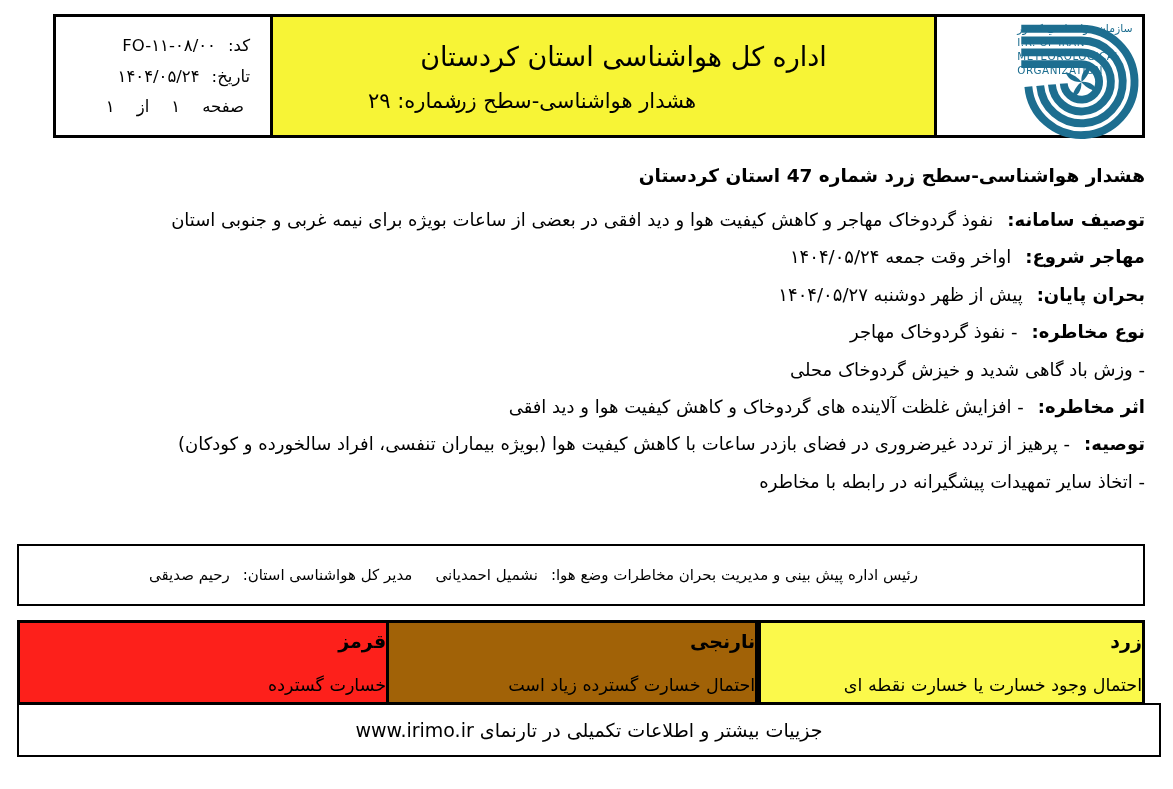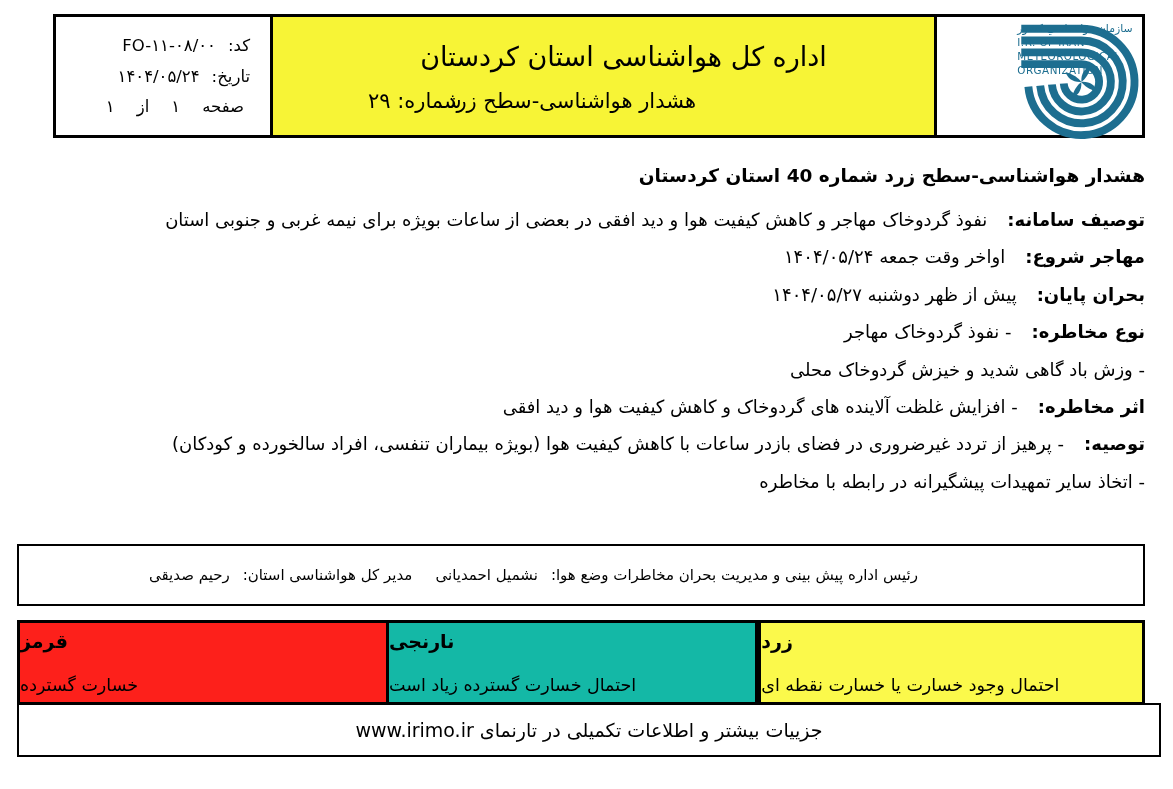--- a/index.html
+++ b/index.html
@@ -35,40 +35,40 @@
   .logo-text { font-size: 10.5px; letter-spacing: 0.5px; }
   .logo-text-fa { font-size: 11px; letter-spacing: 0; }
 
   
   .body-section {
     position: absolute; top: 159px; right: 28px; left: 17px;
     text-align: right; font-size: 18px;
   }
   .bheading { font-weight: bold; font-size: 18.5px; line-height: 34px; margin-bottom: 8px; white-space: nowrap; }
   .bline { line-height: 37.4px; white-space: nowrap; }
-  .blabel { font-weight: bold; margin-left: 20px; }
+  .blabel { font-weight: bold; margin-left: 14px; }
   .blabel:empty { margin: 0; }
 
   
   .signature-box {
     position: absolute; top: 544px; right: 28px; left: 17px; height: 62px;
     border: 2px solid #000; background: #fff;
     display: flex; direction: rtl; align-items: center; justify-content: space-between;
     padding: 0 225px 0 130px; font-size: 15px;
   }
   .sig-item { display: flex; gap: 13px; white-space: nowrap; }
 
   
   .legend-row {
     position: absolute; top: 620px; right: 28px; left: 17px; height: 85px;
     display: flex; direction: rtl;
   }
   .legend-box {
     flex: 1; border: 3px solid #000; margin-left: -3px;
-    display: flex; flex-direction: column; align-items: flex-end; justify-content: center; gap: 23px;
+    display: flex; flex-direction: column; align-items: flex-start; justify-content: center; gap: 23px;
   }
   .legend-box:last-child { margin-left: 0; }
   .legend-box.yellow { flex: 1.04; margin-left: 0; }
   .legend-title { font-weight: bold; font-size: 19px; }
   .legend-desc { font-size: 17.5px; }
 
   
   .footer-box {
     position: absolute; top: 703px; right: 12px; left: 17px; height: 54px;
     border: 2px solid #000; background: #fff;
@@ -126,21 +126,21 @@
       <div class="info-row page-row">
         <span>صفحه</span>
         <span>۱</span>
         <span>از</span>
         <span>۱</span>
       </div>
     </div>
   </div>
 
   <div class="body-section">
-    <div class="bheading">هشدار هواشناسی-سطح زرد شماره 40 استان کردستان</div>
+    <div class="bheading">هشدار هواشناسی-سطح زرد شماره 47 استان کردستان</div>
 
     <div class="bline">
       <span class="blabel">توصیف سامانه:</span><span class="btext">نفوذ گردوخاک مهاجر و کاهش کیفیت هوا و دید افقی در بعضی از ساعات بویژه برای نیمه غربی و جنوبی استان</span>
     </div>
     <div class="bline">
       <span class="blabel">مهاجر شروع:</span><span class="btext">اواخر وقت جمعه ۱۴۰۴/۰۵/۲۴</span>
     </div>
     <div class="bline">
       <span class="blabel">بحران پایان:</span><span class="btext">پیش از ظهر دوشنبه ۱۴۰۴/۰۵/۲۷</span>
     </div>
@@ -170,21 +170,21 @@
       <span>مدیر کل هواشناسی استان:</span>
       <span>رحیم صدیقی</span>
     </div>
   </div>
 
   <div class="legend-row">
     <div class="legend-box yellow" style="background: rgb(251, 249, 75);">
       <div class="legend-title">زرد</div>
       <div class="legend-desc">احتمال وجود خسارت یا خسارت نقطه ای</div>
     </div>
-    <div class="legend-box" style="background: #14b8a6;">
+    <div class="legend-box" style="background: #a16207;">
       <div class="legend-title">نارنجی</div>
       <div class="legend-desc">احتمال خسارت گسترده زیاد است</div>
     </div>
     <div class="legend-box" style="background: rgb(253, 32, 27);">
       <div class="legend-title">قرمز</div>
       <div class="legend-desc">خسارت گسترده</div>
     </div>
   </div>
 
   <div class="footer-box">

